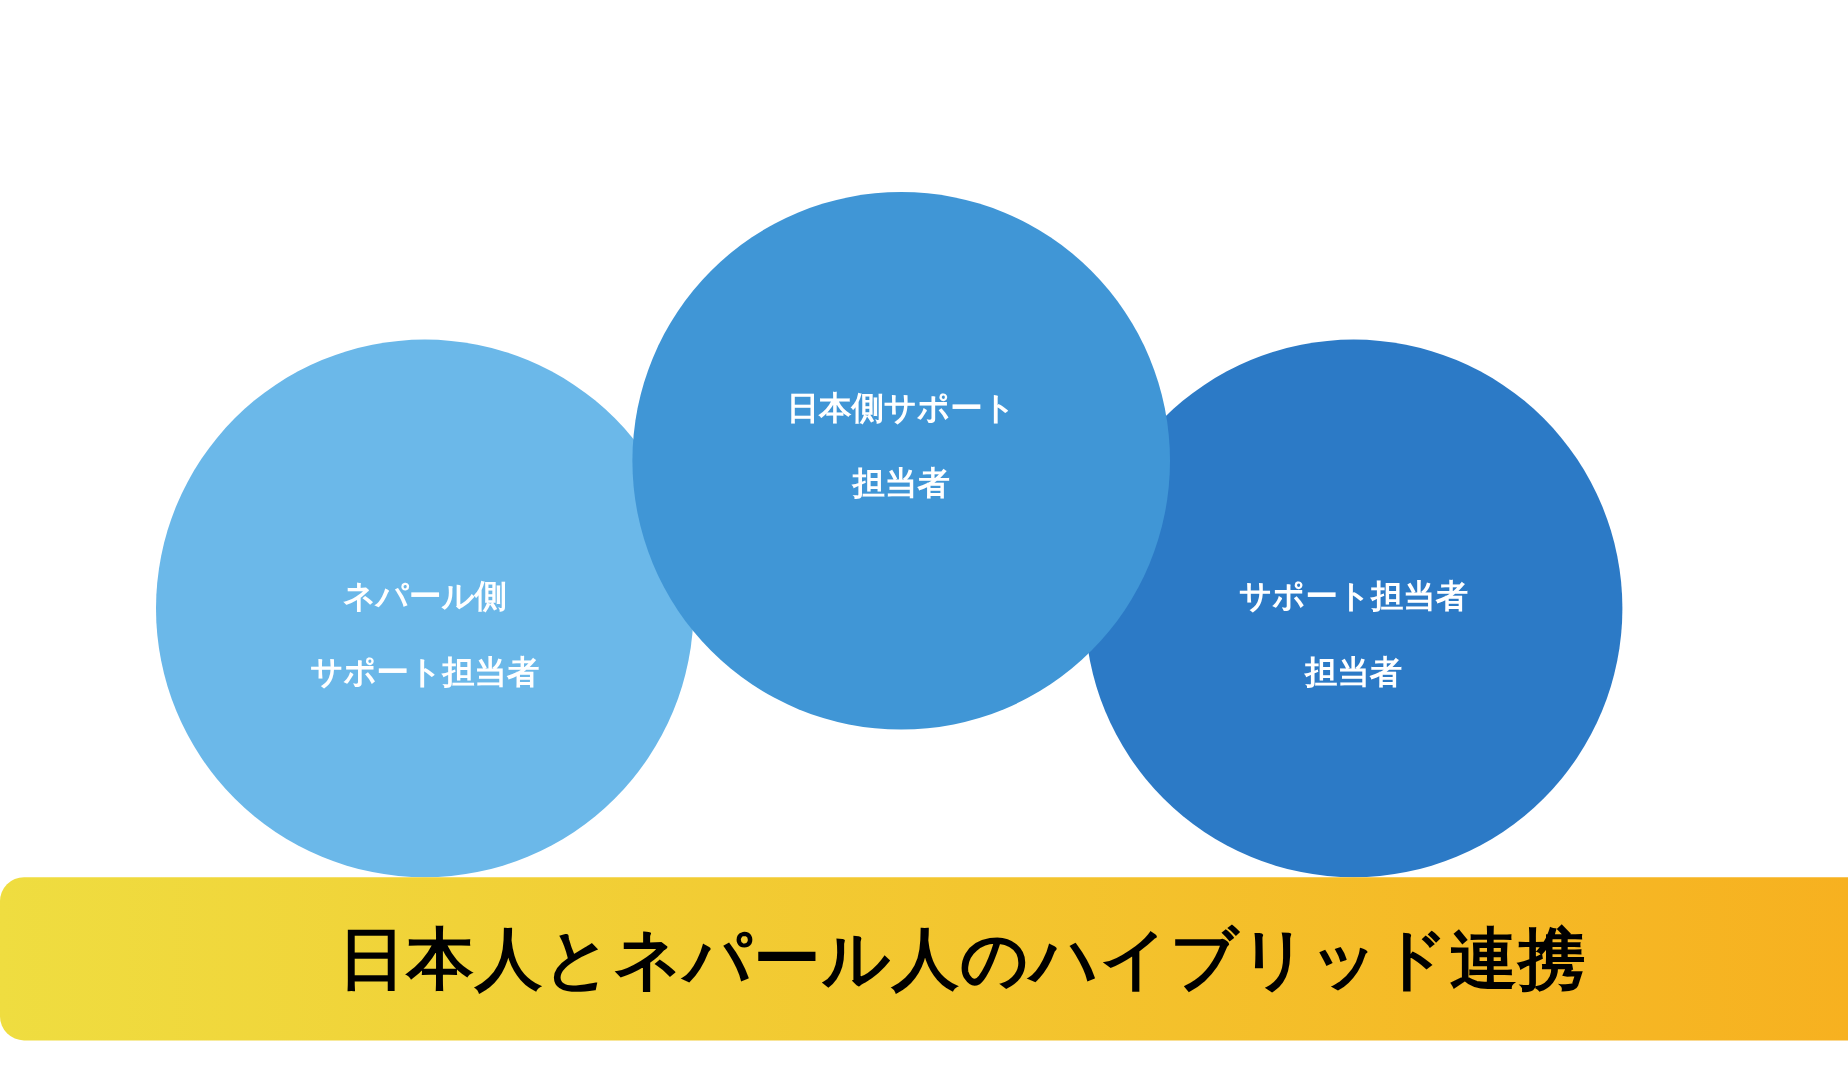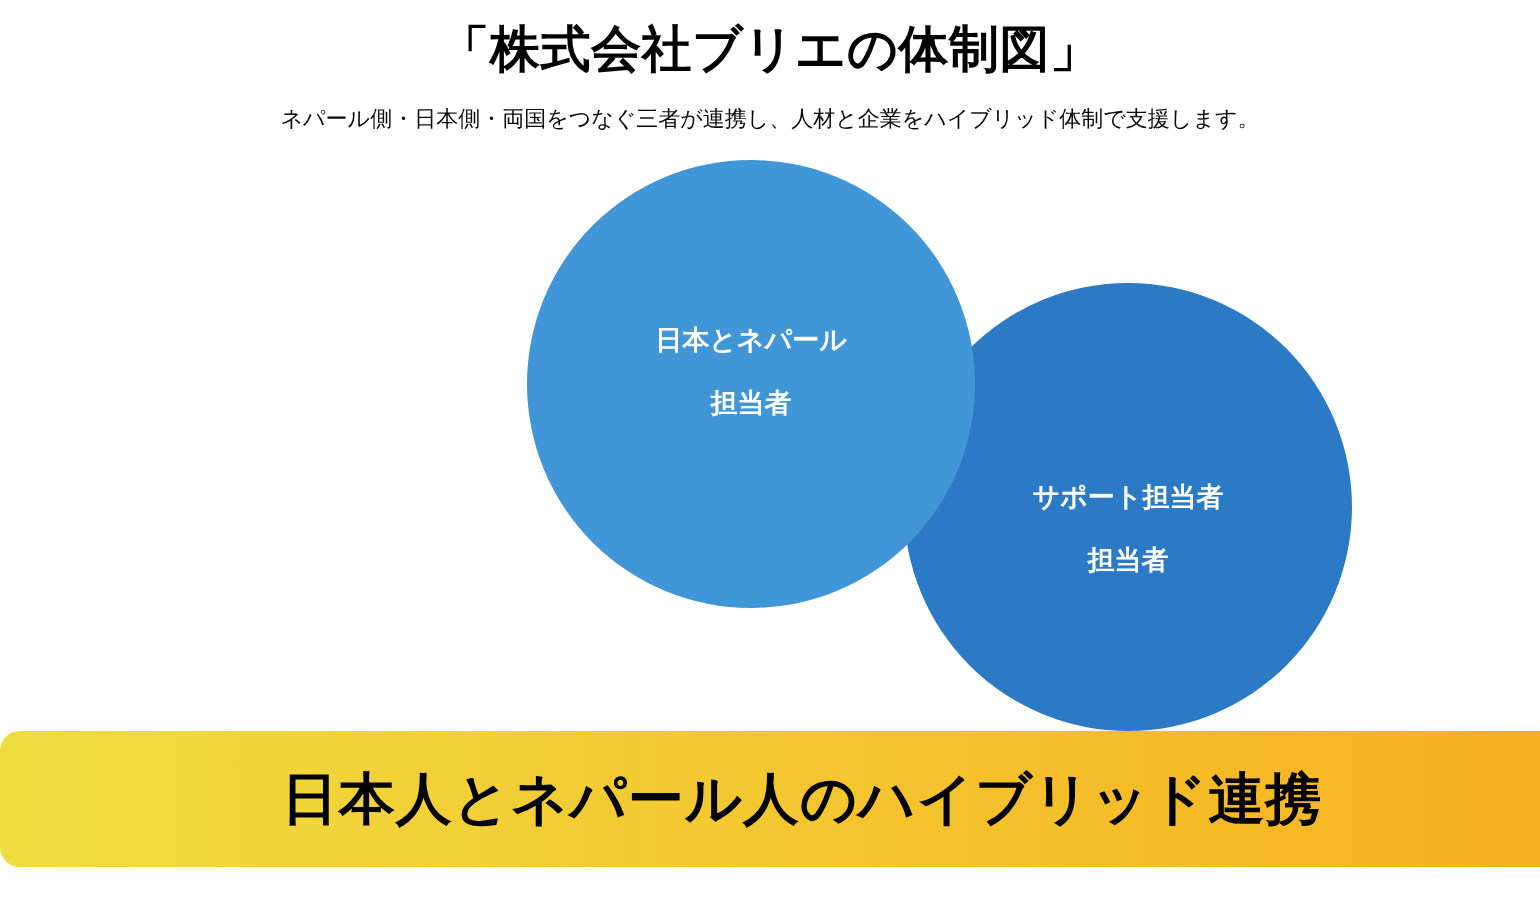--- a/index.html
+++ b/index.html
@@ -125,36 +125,38 @@
     letter-spacing: 1px;
     line-height: 1;
     white-space: nowrap;
   }
 </style>
 </head>
 <body>
 
 <div id="canvas">
 
-  <div id="header">
-    <div id="page-title">「株式会社ブリエの体制図」</div>
-    <div id="page-subtitle">ネパール側・日本側・両国をつなぐ三者が連携し、人材と企業をハイブリッド体制で支援します。</div>
+
+  <div class="circle" id="circle-nepal-support" style="background: rgb(107, 184, 233); color: rgb(255, 255, 255);">
+    <div class="stack">
+      <span class="line">ネパール側</span>
+      <span class="line">サポート担当者</span>
+    </div>
   </div>
-
 
   <div class="circle" id="circle-japan-side-support" style="background: rgb(44, 122, 198); color: rgb(255, 255, 255);">
     <div class="stack">
       <span class="line">サポート担当者</span>
       <span class="line">担当者</span>
     </div>
   </div>
 
   <div class="circle" id="circle-japan-nepal-liaison" style="background: rgb(64, 150, 214); color: rgb(255, 255, 255);">
     <div class="stack">
-      <span class="line">日本とネパール</span>
+      <span class="line">日本側サポート</span>
       <span class="line">担当者</span>
     </div>
   </div>
 
   <div id="hybrid-banner" style="background: linear-gradient(90deg, rgb(239, 221, 64) 0%, rgb(247, 176, 31) 100%);">
     <span id="hybrid-banner-label" style="color: rgb(0, 0, 0);">日本人とネパール人のハイブリッド連携</span>
   </div>
 
 </div>
 

